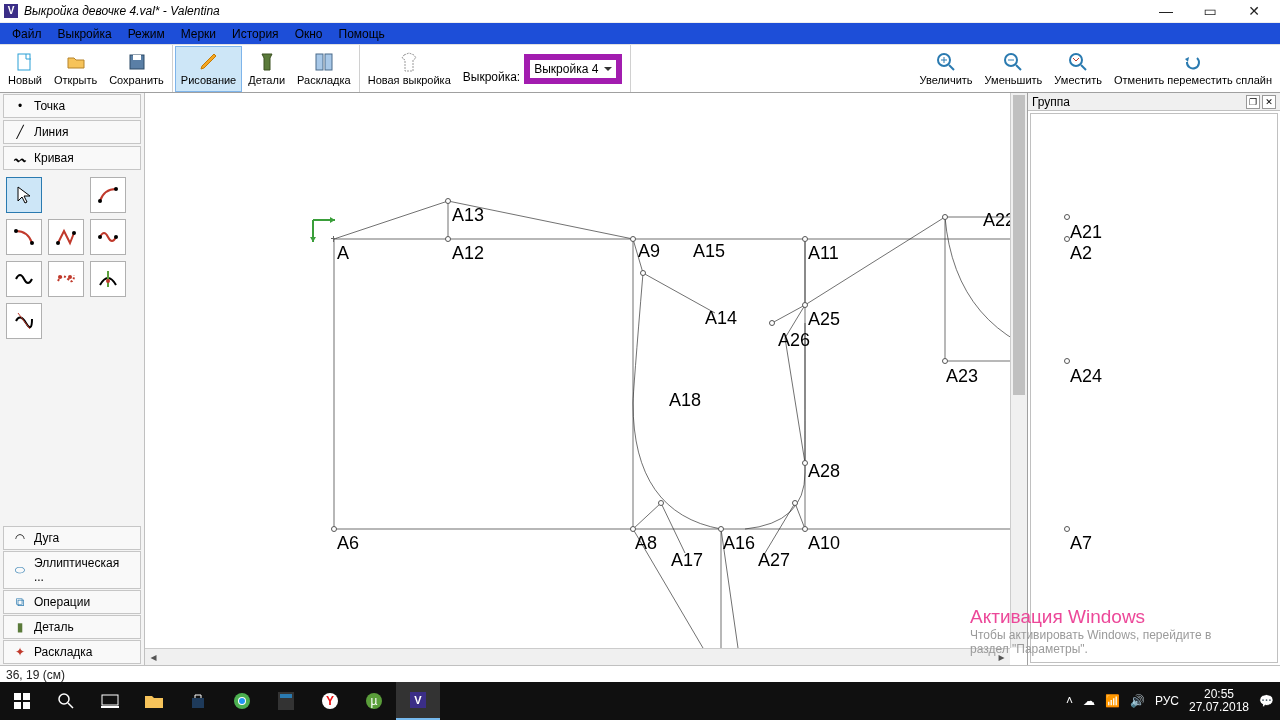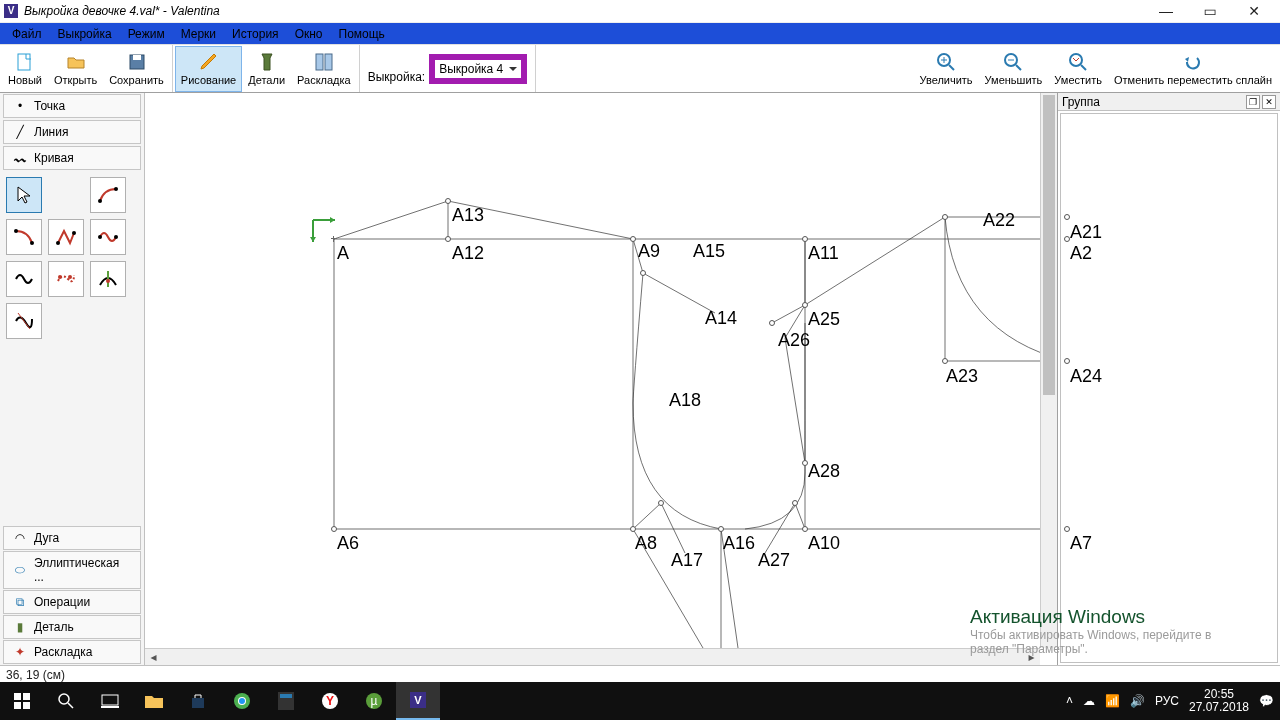--- a/index.html
+++ b/index.html
@@ -40,31 +40,31 @@
 .canvas-scroll-h { position: absolute; left: 0; right: 17px; bottom: 0; height: 17px; background: #f0f0f0; border-top: 1px solid #ccc; display:flex; align-items:center; justify-content:space-between;}
 .canvas-scroll-h .arr{width:17px;text-align:center;color:#555;}
 .drawing { position: absolute; left: 0; top: 0; right: 17px; bottom: 17px; }
 .plabel { position: absolute; font-size: 18px; color: #000; white-space: nowrap; }
 .pt { width: 6px; height: 6px; border: 1px solid #555; border-radius: 50%; background: #fff; position: absolute; transform: translate(-50%,-50%); }
 .cross { position:absolute; width:6px; height:6px; transform: translate(-50%,-50%); }
 .cross::before,.cross::after{content:"";position:absolute;background:#666;}
 .cross::before{left:0;right:0;top:2px;height:1px;}
 .cross::after{top:0;bottom:0;left:2px;width:1px;}
 
-.right-panel { width: 223px; border-left: 1px solid #a0a0a0; display: flex; flex-direction: column; }
+.right-panel { width: 253px; border-left: 1px solid #a0a0a0; display: flex; flex-direction: column; }
 .rp-header { height: 18px; background: #f0f0f0; border-bottom: 1px solid #c0c0c0; display: flex; align-items: center; padding: 0 4px; font-size: 11px; }
 .rp-header .spacer { flex: 1; }
 .rp-header .hbtn { width: 14px; height: 14px; border: 1px solid #999; margin-left: 2px; text-align: center; line-height: 12px; font-size: 9px; background: #fff; }
 .rp-body { flex: 1; border: 1px solid #c0c0c0; margin: 2px; background: #fff; }
 
 .statusbar { border-top: 1px solid #c0c0c0; }
 .status-row { height: 18px; display: flex; align-items: center; padding: 0 6px; font-size: 11px; color: #222; }
 
 .activation { position: absolute; right: 30px; bottom: 64px; color: #9a9a9a; font-size: 13px; pointer-events: none; }
-.activation .h { font-size: 19px; color: #14532d; }
+.activation .h { font-size: 19px; color: #ec4899; }
 
 .taskbar { position: absolute; left: 0; right: 0; bottom: 0; height: 38px; background: #101010; display: flex; align-items: center; color: #fff; }
 .taskbar .tb-btn { width: 44px; height: 38px; display: flex; align-items: center; justify-content: center; }
 .taskbar .tb-btn.active { background: #333; border-bottom: 2px solid #76b9ed; }
 .taskbar .tray { margin-left: auto; display: flex; align-items: center; padding: 0 6px; gap: 10px; font-size: 11px; }
 </style>
 </head>
 <body>
 
 <div class="titlebar">
@@ -135,20 +135,28 @@
       <span class="ticon">
           <svg width="22" height="22">
             <rect x="3" y="3" width="7" height="16" fill="#a8c8e8" stroke="#4a6a8a"></rect>
             <rect x="12" y="3" width="7" height="16" fill="#a8c8e8" stroke="#4a6a8a"></rect>
           </svg>
         </span>
       <span class="tlabel">Раскладка</span>
     </div>
   </div>
   <div class="tool-group">
+    <div class="tool-btn">
+      <span class="ticon">
+          <svg width="22" height="22">
+            <path d="M6 4l5-2 5 2 2 3-3 2v11H7V9L4 7z" fill="none" stroke="#999" stroke-dasharray="2 1"></path>
+          </svg>
+        </span>
+      <span class="tlabel">Новая выкройка</span>
+    </div>
     <div class="sel-wrap">
       <span style="margin-right:4px;">Выкройка:</span>
       <div class="sel">Выкройка 4</div>
     </div>
   </div>
   <div class="tool-group" style="border-right:none; margin-left:auto;">
     <div class="tool-btn">
       <span class="ticon">
           <svg width="20" height="20">
             <circle cx="8" cy="8" r="6" fill="none" stroke="#2a7ab0" stroke-width="2"></circle>

